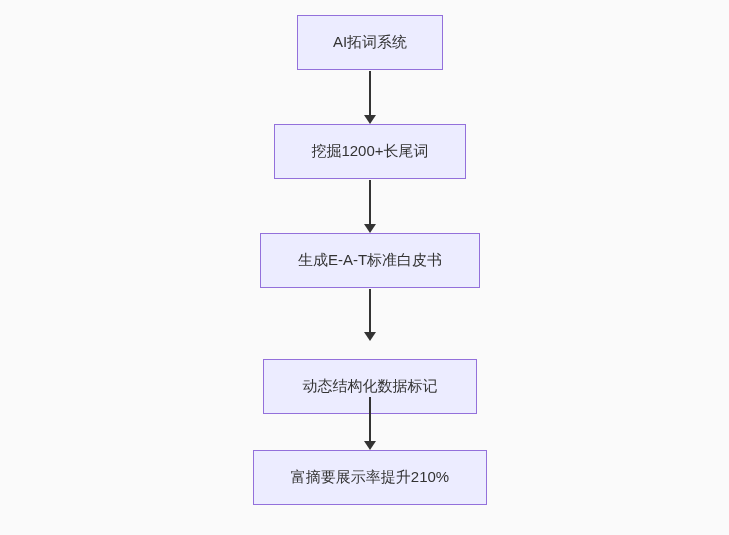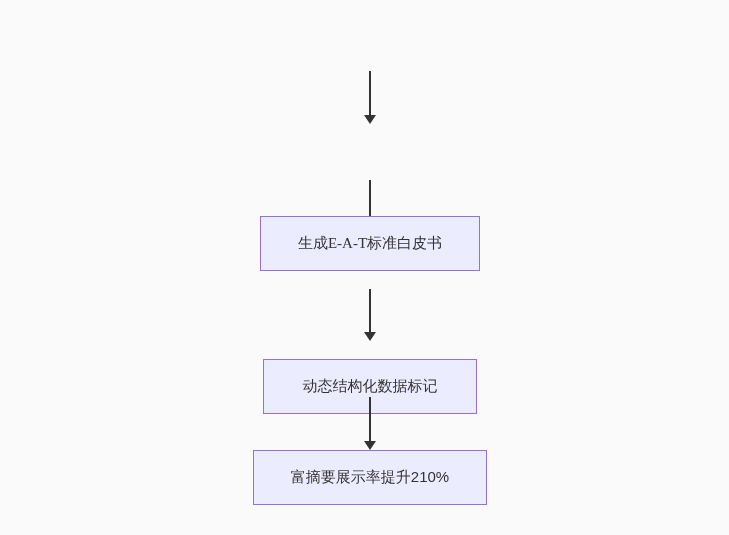--- a/index.html
+++ b/index.html
@@ -25,21 +25,21 @@
     color: #333333;
     font-size: 15px;
     display: flex;
     align-items: center;
     justify-content: center;
     white-space: nowrap;
     box-sizing: content-box;
   }
   .node-1 { top: 15px;  width: 144px; }
   .node-2 { top: 124px; width: 190px; }
-  .node-3 { top: 216px; width: 218px; font-family: Liberation Serif, serif; }
+  .node-3 { top: 233px; width: 218px; }
   .node-4 { top: 359px; width: 212px; }
   .node-5 { top: 450px; width: 232px; }
 
   .edge {
     position: absolute;
     left: 370px;
     transform: translateX(-50%);
     width: 12px;
     display: flex;
     flex-direction: column;
@@ -60,26 +60,32 @@
   .edge-1 { top: 71px;  height: 53px; }
   .edge-2 { top: 180px; height: 53px; }
   .edge-3 { top: 289px; height: 52px; }
   .edge-4 { top: 397px; height: 53px; }
 </style>
 </head>
 <body>
 
 <div class="canvas">
 
+  <div class="flow-node node-1">
+    <span>AI拓词系统</span>
+  </div>
 
   <div class="edge edge-1">
     <div class="shaft"></div>
     <div class="head"></div>
   </div>
 
+  <div class="flow-node node-2">
+    <span>挖掘1200+长尾词</span>
+  </div>
 
   <div class="edge edge-2">
     <div class="shaft"></div>
     <div class="head"></div>
   </div>
 
   <div class="flow-node node-3">
     <span>生成E-A-T标准白皮书</span>
   </div>
 

